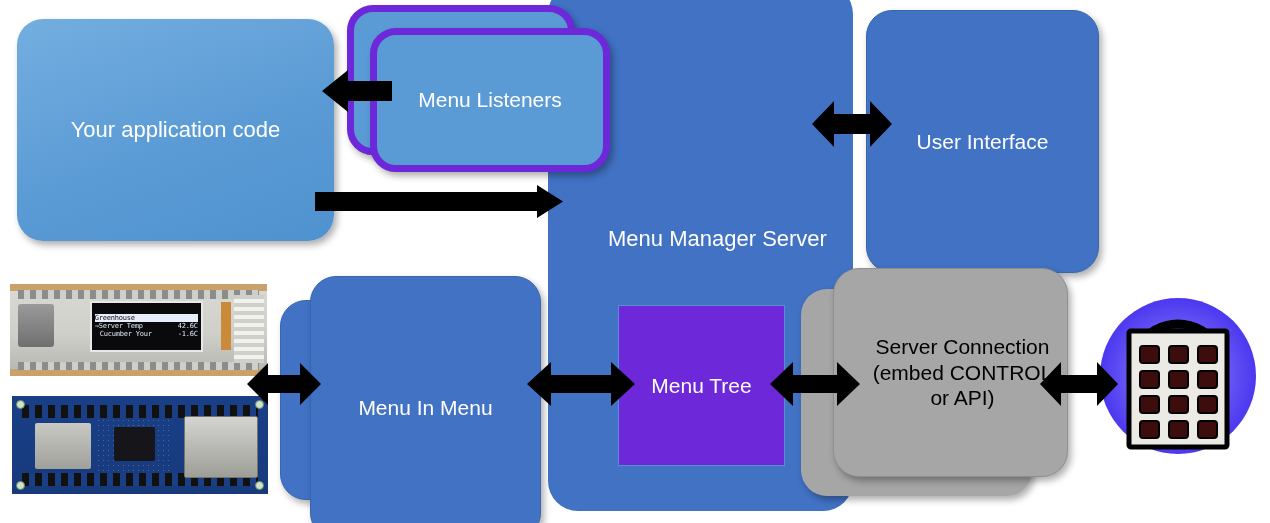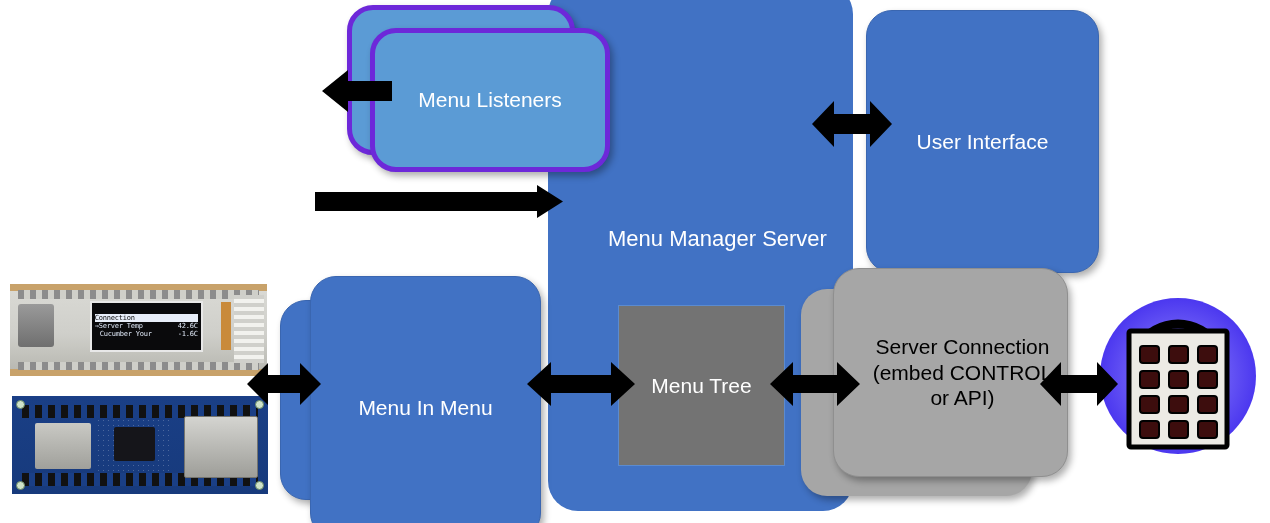--- a/index.html
+++ b/index.html
@@ -6,24 +6,24 @@
   body{width:1270px;height:523px;overflow:hidden;
        font-family:"Liberation Sans","DejaVu Sans",sans-serif;}
   #stage{position:relative;width:1270px;height:523px;background:#fff;}
 
   .box{position:absolute;box-sizing:border-box;display:flex;align-items:center;
        justify-content:center;text-align:center;color:#ffffff;line-height:1.22;}
   .rounded{border-radius:26px;}
   .shadow{box-shadow:3px 4px 7px rgba(0,0,0,.32);}
 
   .blue-light{background:linear-gradient(160deg,#74aee0 0%,#5b9bd5 55%,#4e92cf 100%);}
-  .blue-mid{background:#5b9bd5;border:5px solid #6d28d9;}
+  .blue-mid{background:#5b9bd5;border:7px solid #6d28d9;}
   .blue-strong{background:#4172c4;}
   .blue-strong2{background:#4172c4;border:1px solid #3a66b0;}
-  .blue-deep{background:#737373;border:1px solid #5b8bd0;}
+  .blue-deep{background:#6d28d9;border:1px solid #5b8bd0;}
   .grey{background:#a6a6a6;border:1px solid #8f8f8f;color:#000000;padding-left:24px;}
   .grey-back{background:#a6a6a6;}
 
   .lbl{display:block;width:100%;padding:0 10px;}
 
   
   .arrow{position:absolute;}
   .arrow svg{display:block;width:100%;height:100%;}
 
   
@@ -70,20 +70,23 @@
 </style>
 </head>
 <body>
 
 <div id="stage">
 
   <div class="box rounded blue-strong" style="left:548px;top:-16px;width:305px;height:527px;border-radius:30px;align-items:flex-start;">
     <span class="lbl" style="margin-top:242px;font-size:22px;padding-left:44px;">Menu Manager Server</span>
   </div>
 
+  <div class="box rounded blue-light shadow" style="left:17px;top:19px;width:317px;height:222px;">
+    <span class="lbl" style="font-size:22px;max-width:215px;">Your application code</span>
+  </div>
 
   <div class="box rounded blue-mid shadow" style="left:347px;top:5px;width:228px;height:150px;"></div>
   <div class="box rounded blue-mid shadow" style="left:370px;top:28px;width:240px;height:144px;">
     <span class="lbl" style="font-size:21px;">Menu Listeners</span>
   </div>
 
   <div class="box rounded blue-strong2 shadow" style="left:866px;top:10px;width:233px;height:263px;">
     <span class="lbl" style="font-size:21px;">User Interface</span>
   </div>
 
@@ -102,21 +105,21 @@
   </div>
 
   <div class="photo esp" style="left:10px;top:284px;width:257px;height:92px;">
     <div class="esp-pcb"></div>
     <div class="esp-pins" style="top:7%;"></div>
     <div class="esp-pins" style="bottom:6%;"></div>
     <div class="esp-usb"></div>
     <div class="esp-flex"></div>
     <div class="esp-ant"></div>
     <div class="esp-oled" style="display:flex;flex-direction:column;justify-content:center;padding:2px 3px;box-sizing:border-box;">
-      <div class="oled-line oled-title">Connection</div>
+      <div class="oled-line oled-title">Greenhouse</div>
       <div class="oled-line" style="display:flex;justify-content:space-between;">
         <span><span>→</span><span>Server Temp</span></span>
         <span>42.6C</span>
       </div>
       <div class="oled-line" style="display:flex;justify-content:space-between;padding-left:5px;">
         <span>Cucumber Your</span>
         <span>-1.6C</span>
       </div>
     </div>
   </div>

